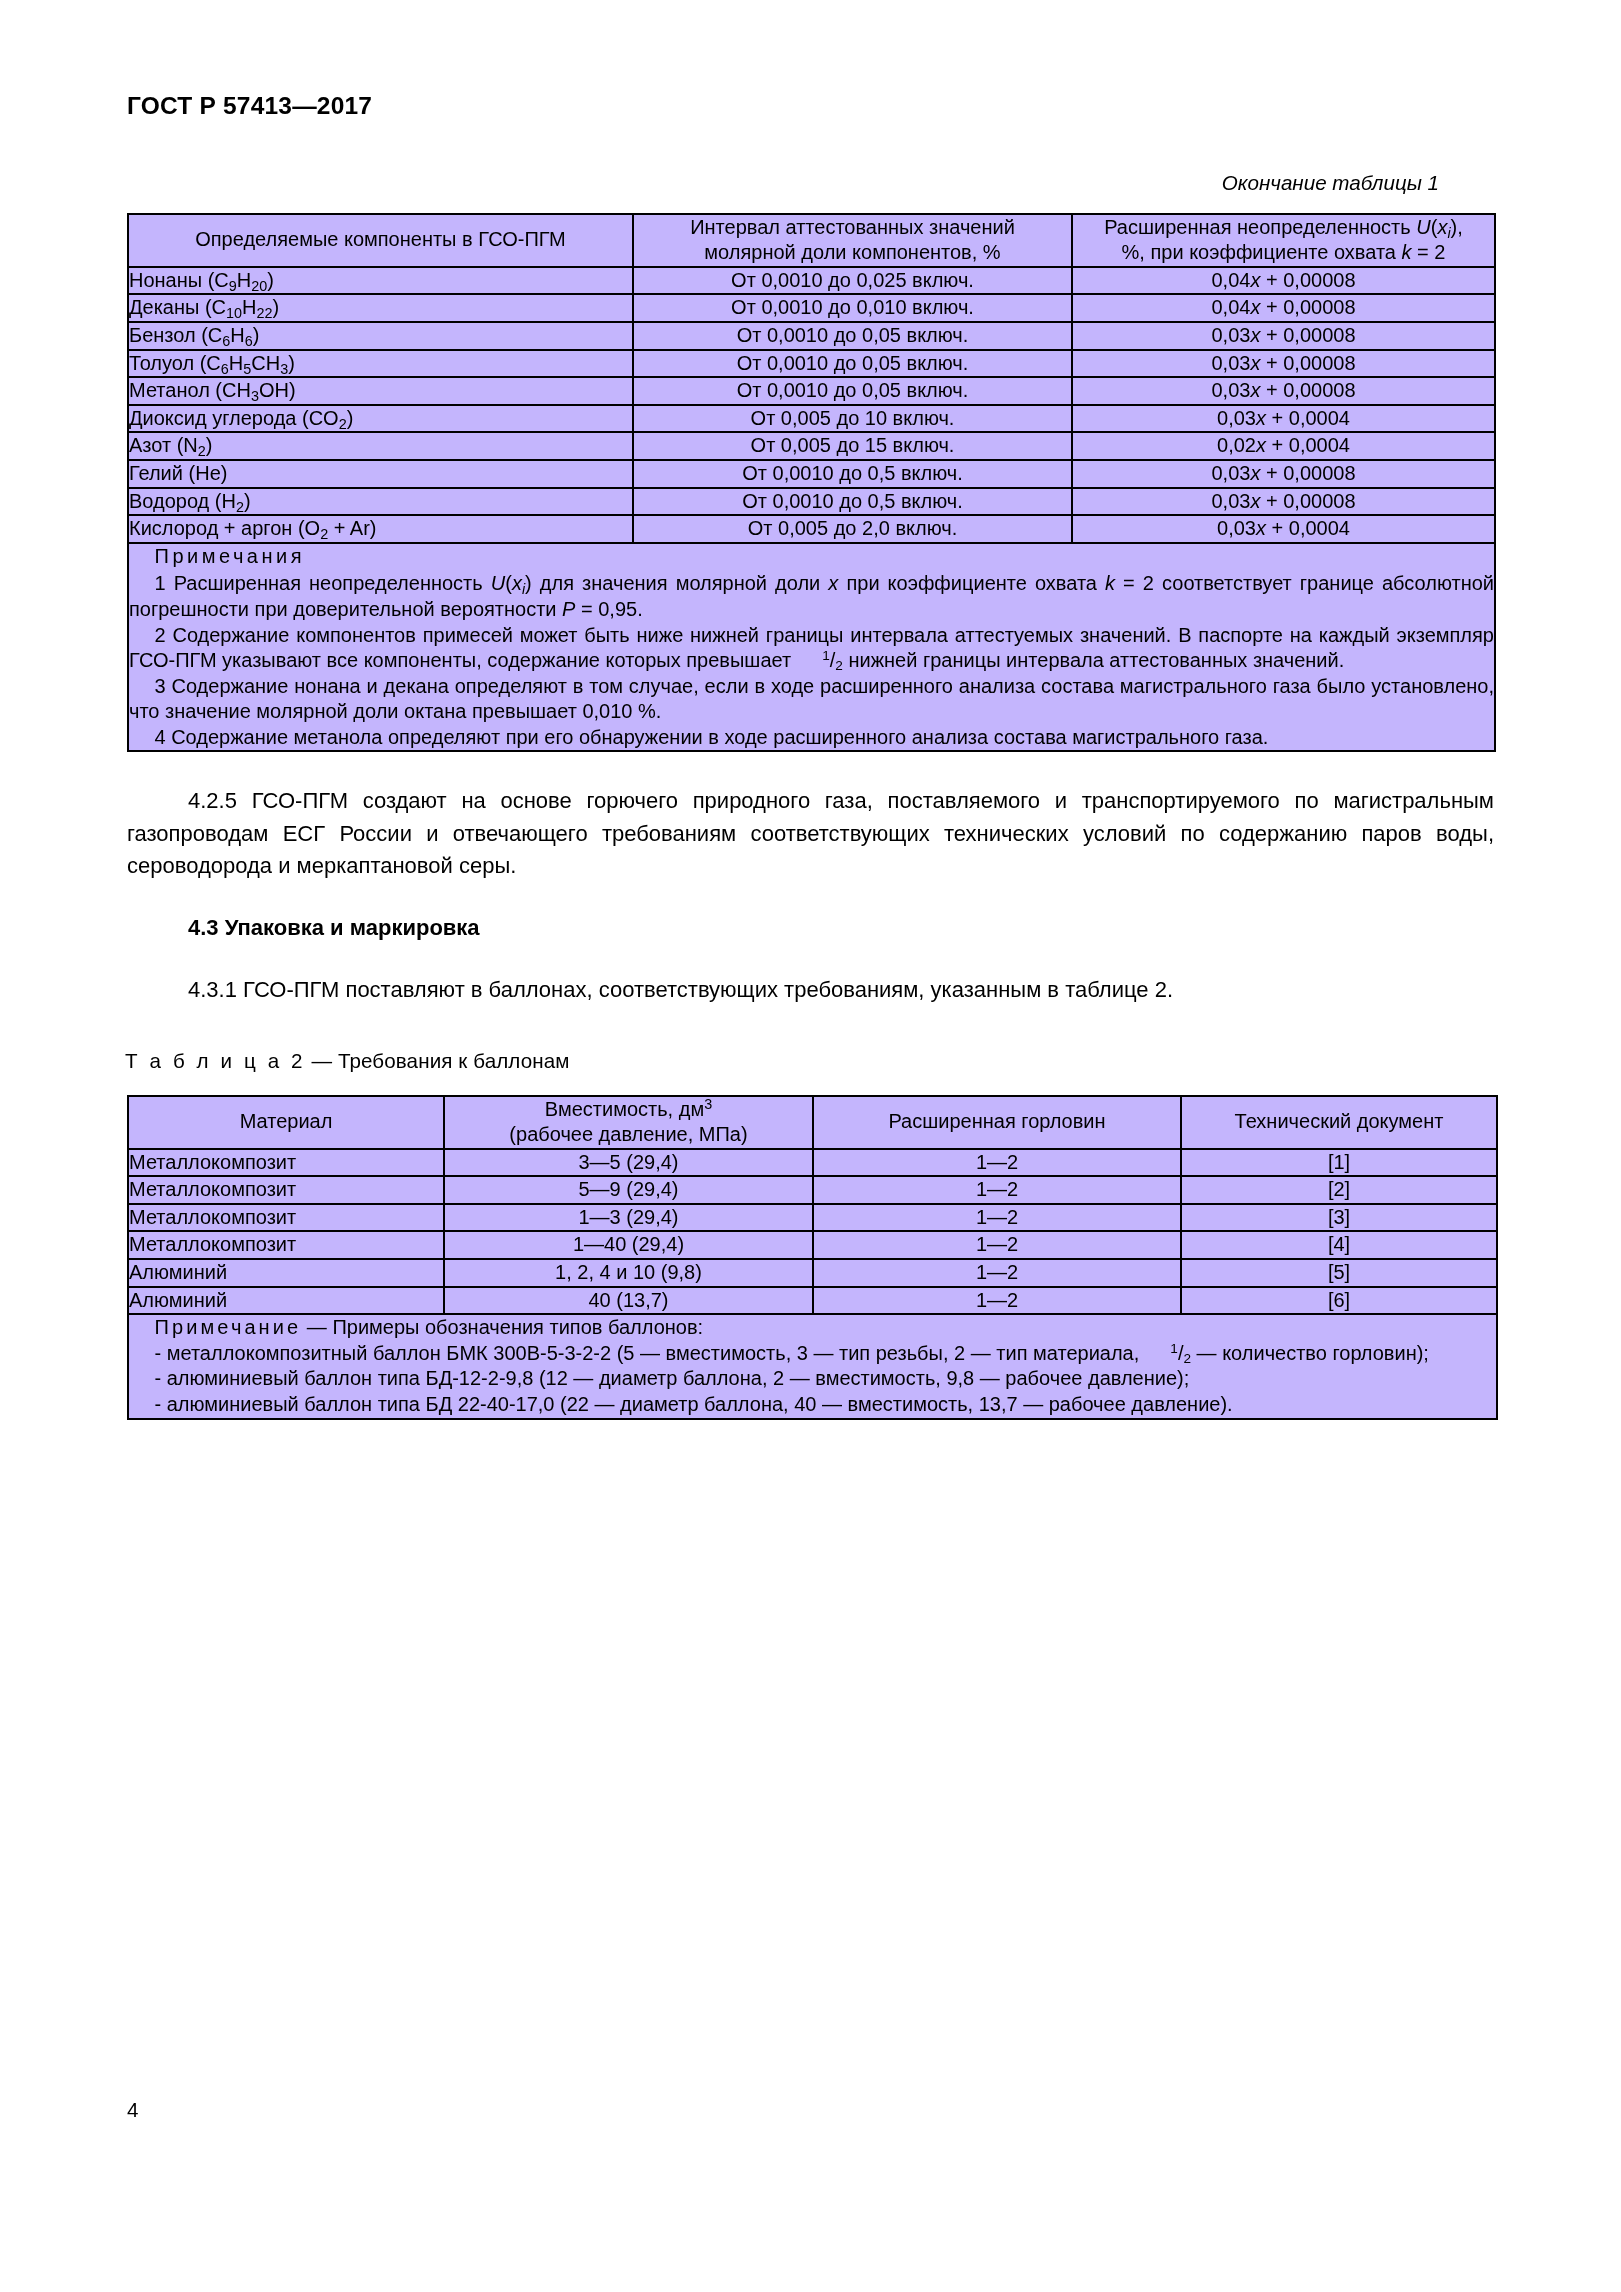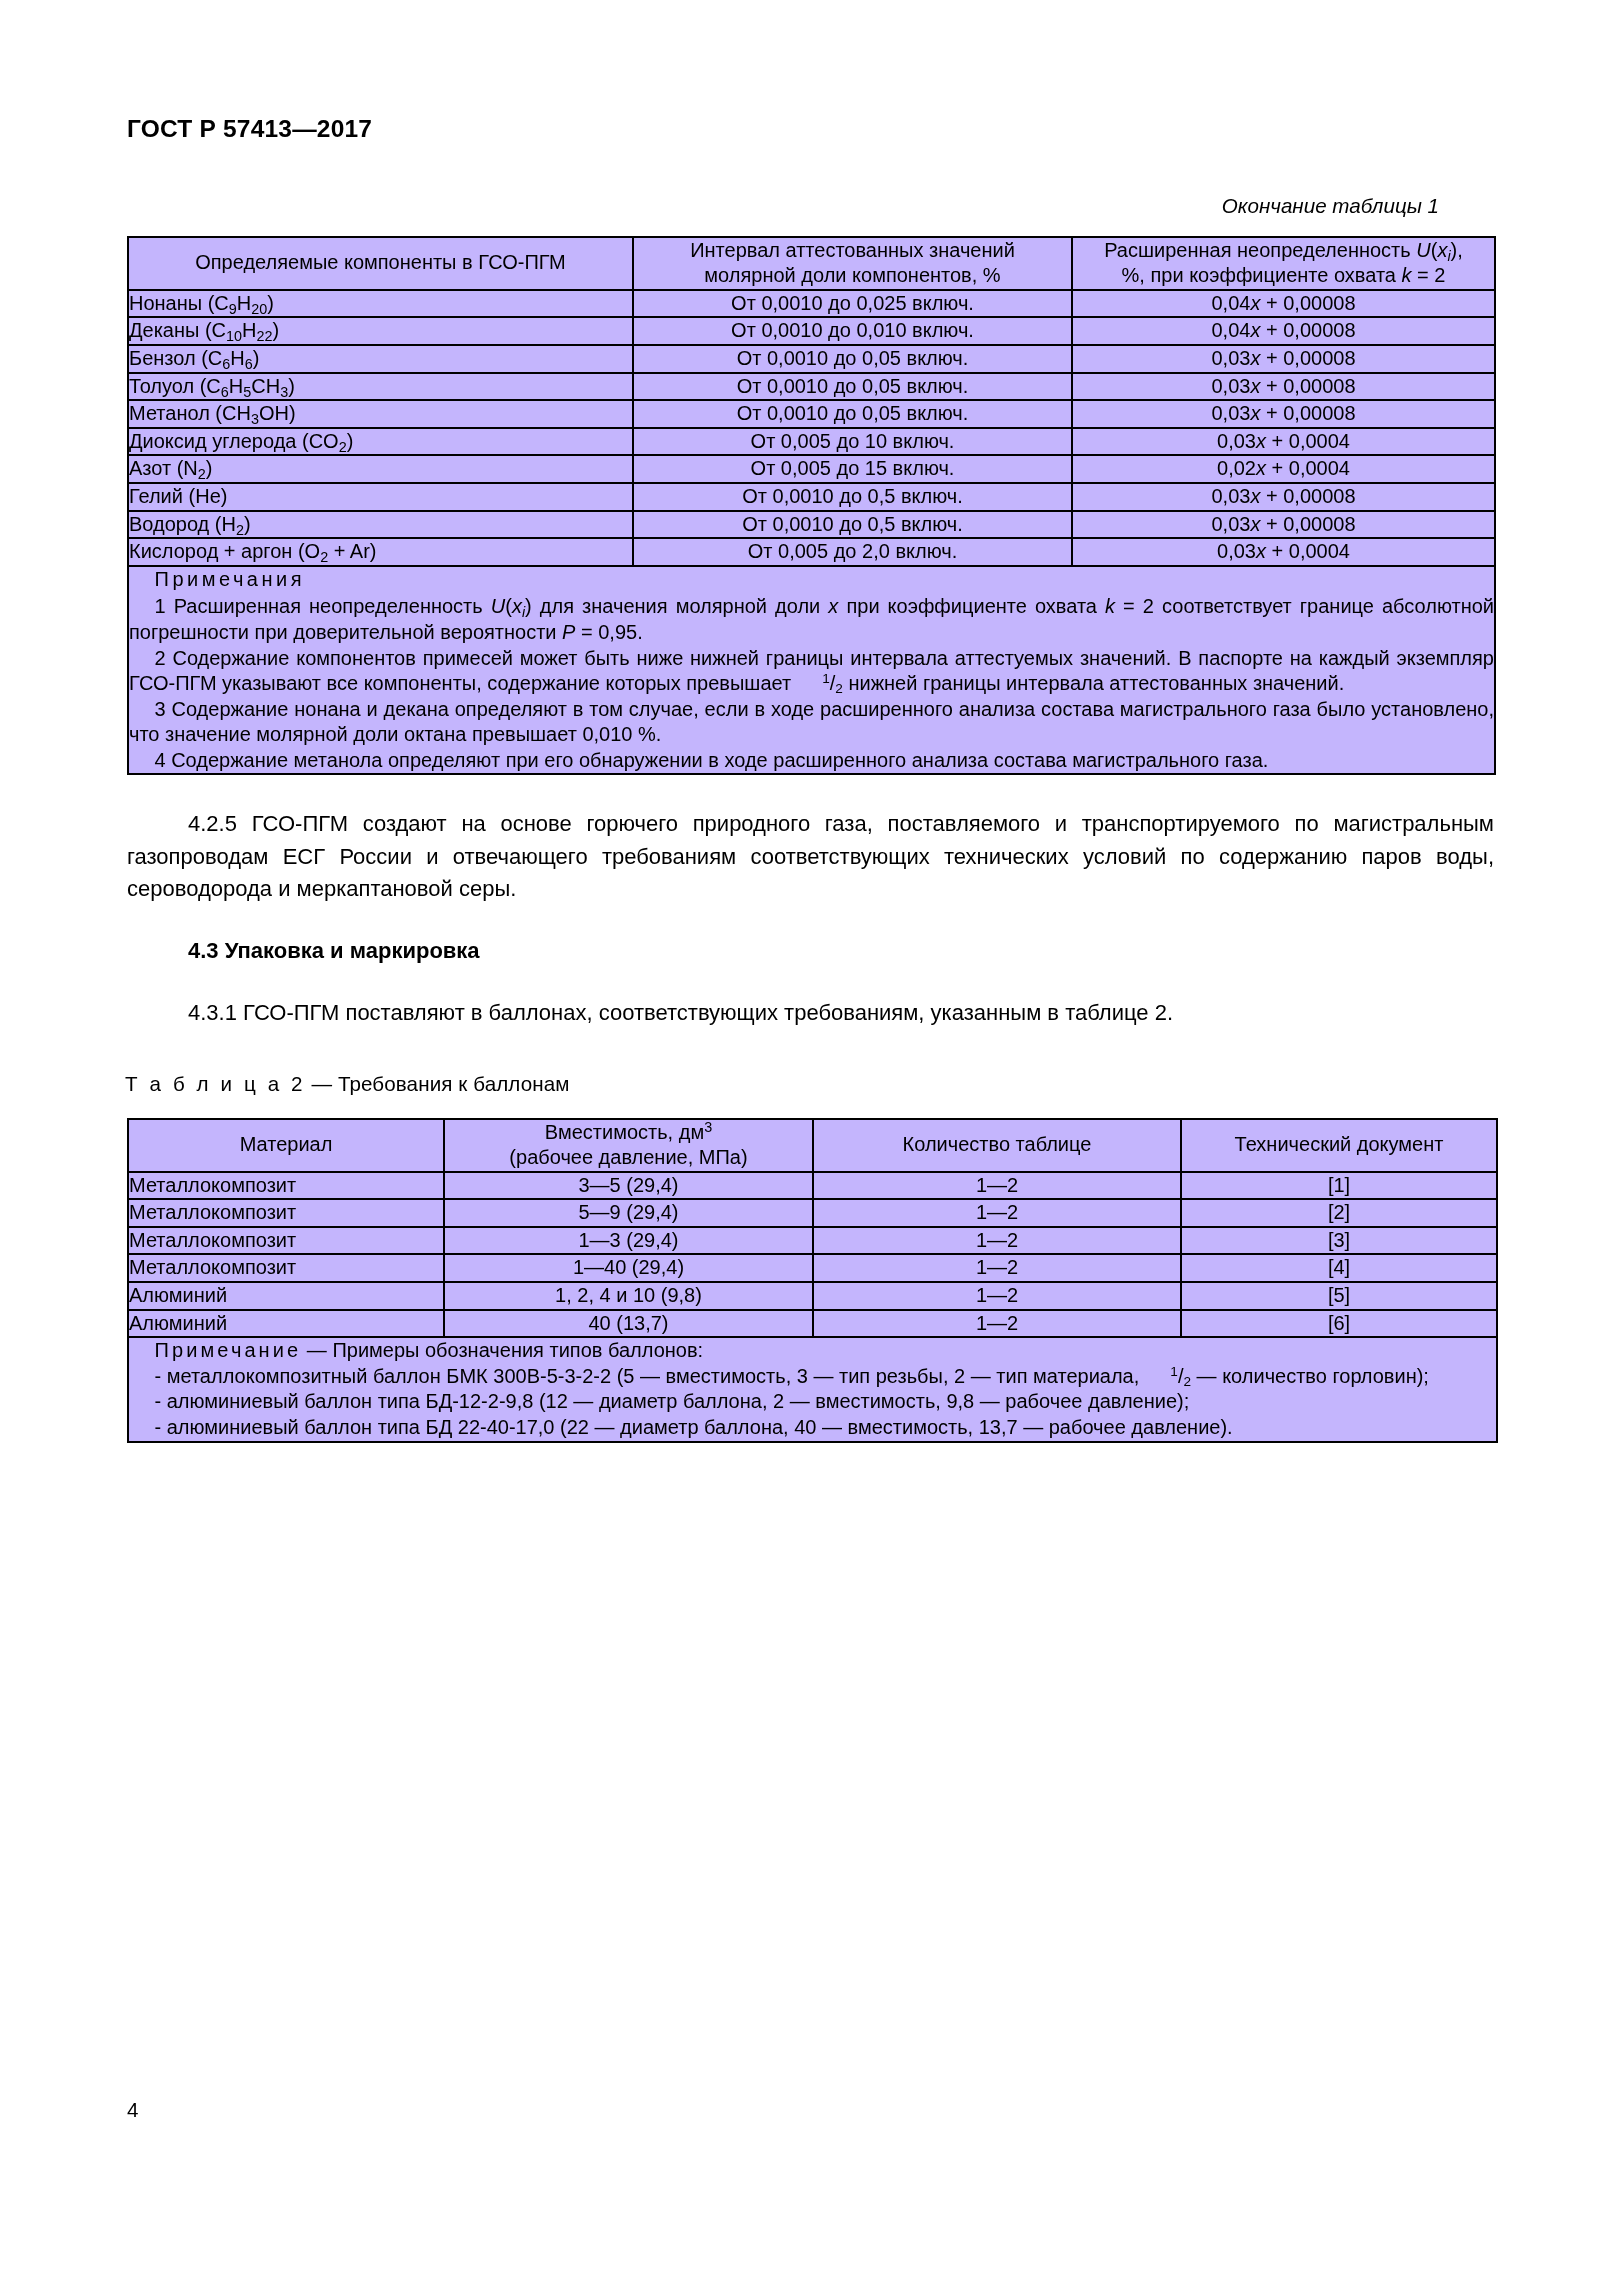--- a/index.html
+++ b/index.html
@@ -24,21 +24,21 @@
   .content {
     position: absolute;
     left: 184px;
     top: 0;
     width: 1255px;
   }
   .doc-header {
     font-size: 24.5px;
     font-weight: bold;
     letter-spacing: 0.2px;
-    margin-top: 115px;
+    margin-top: 92px;
     margin-left: -57px;
   }
   .table-caption {
     font-size: 20.6px;
     font-style: italic;
     margin-top: 51px;
     margin-left: -57px;
     text-align: right;
   }
   .table-caption-2 {
@@ -257,21 +257,21 @@
           <col class="d3">
           <col class="d4">
         </colgroup>
       <thead>
         <tr>
           <th class="hd">Материал</th>
           <th class="hd">
             <span>Вместимость, дм</span><sup>3</sup><br>
             <span>(рабочее давление, МПа)</span>
           </th>
-          <th class="hd">Количество таблице</th>
+          <th class="hd">Расширенная горловин</th>
           <th class="hd">Технический документ</th>
         </tr>
       </thead>
       <tbody>
         <tr>
           <td class="cell-left">Металлокомпозит</td>
           <td class="cell-center">3—5 (29,4)</td>
           <td class="cell-center">1—2</td>
           <td class="cell-center">[1]</td>
         </tr>

